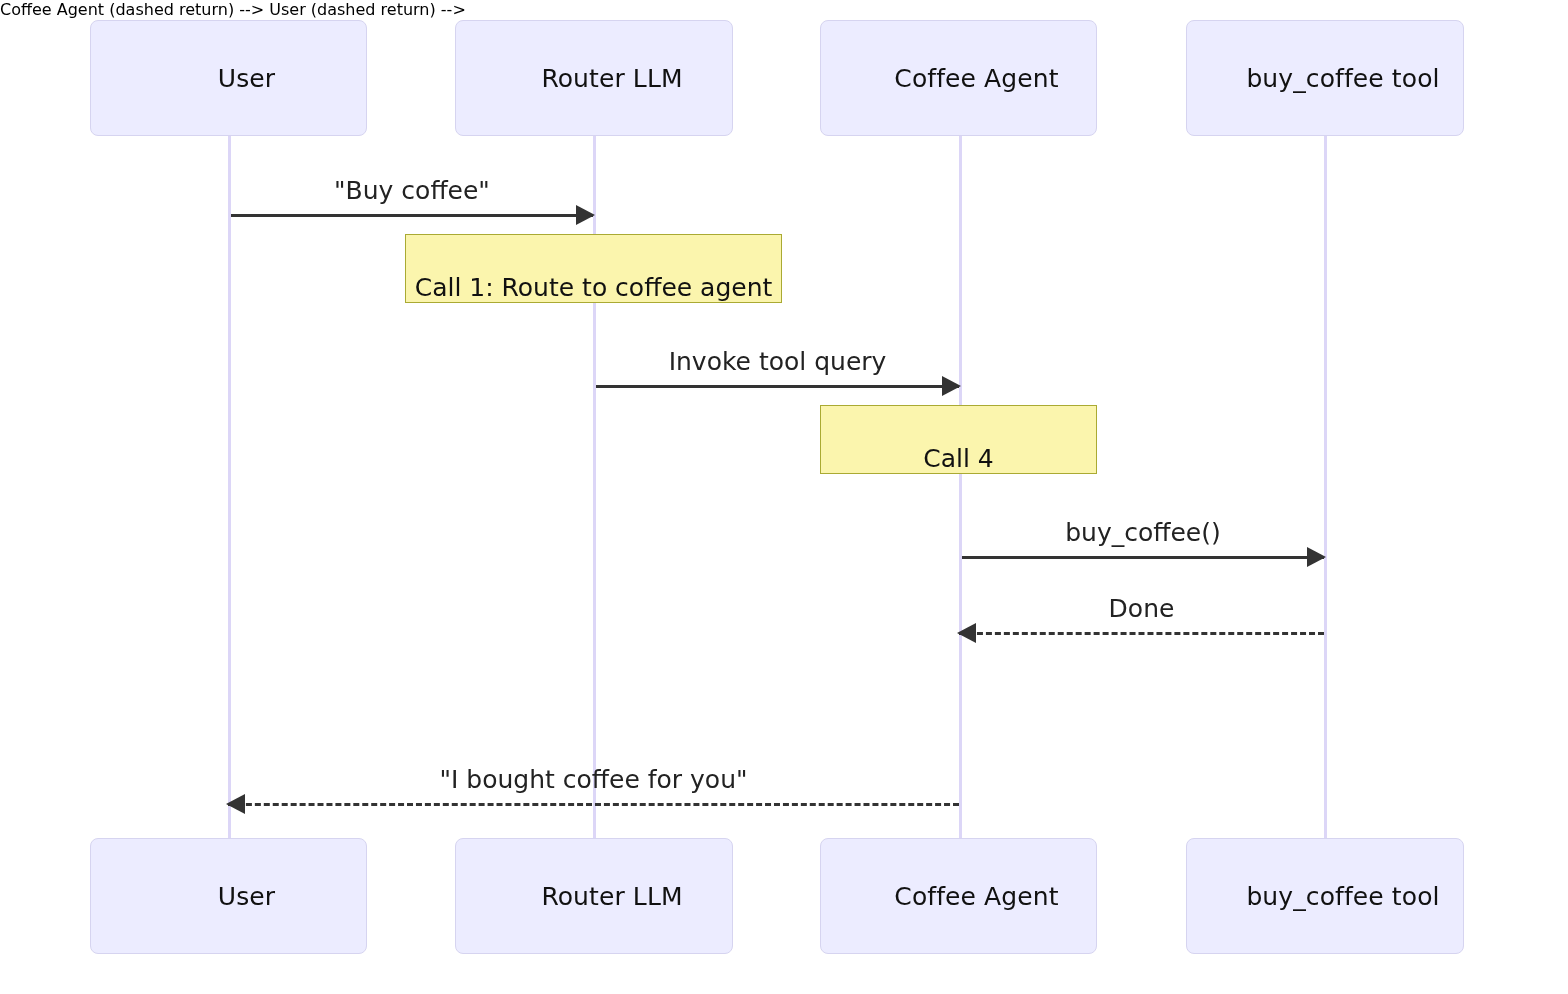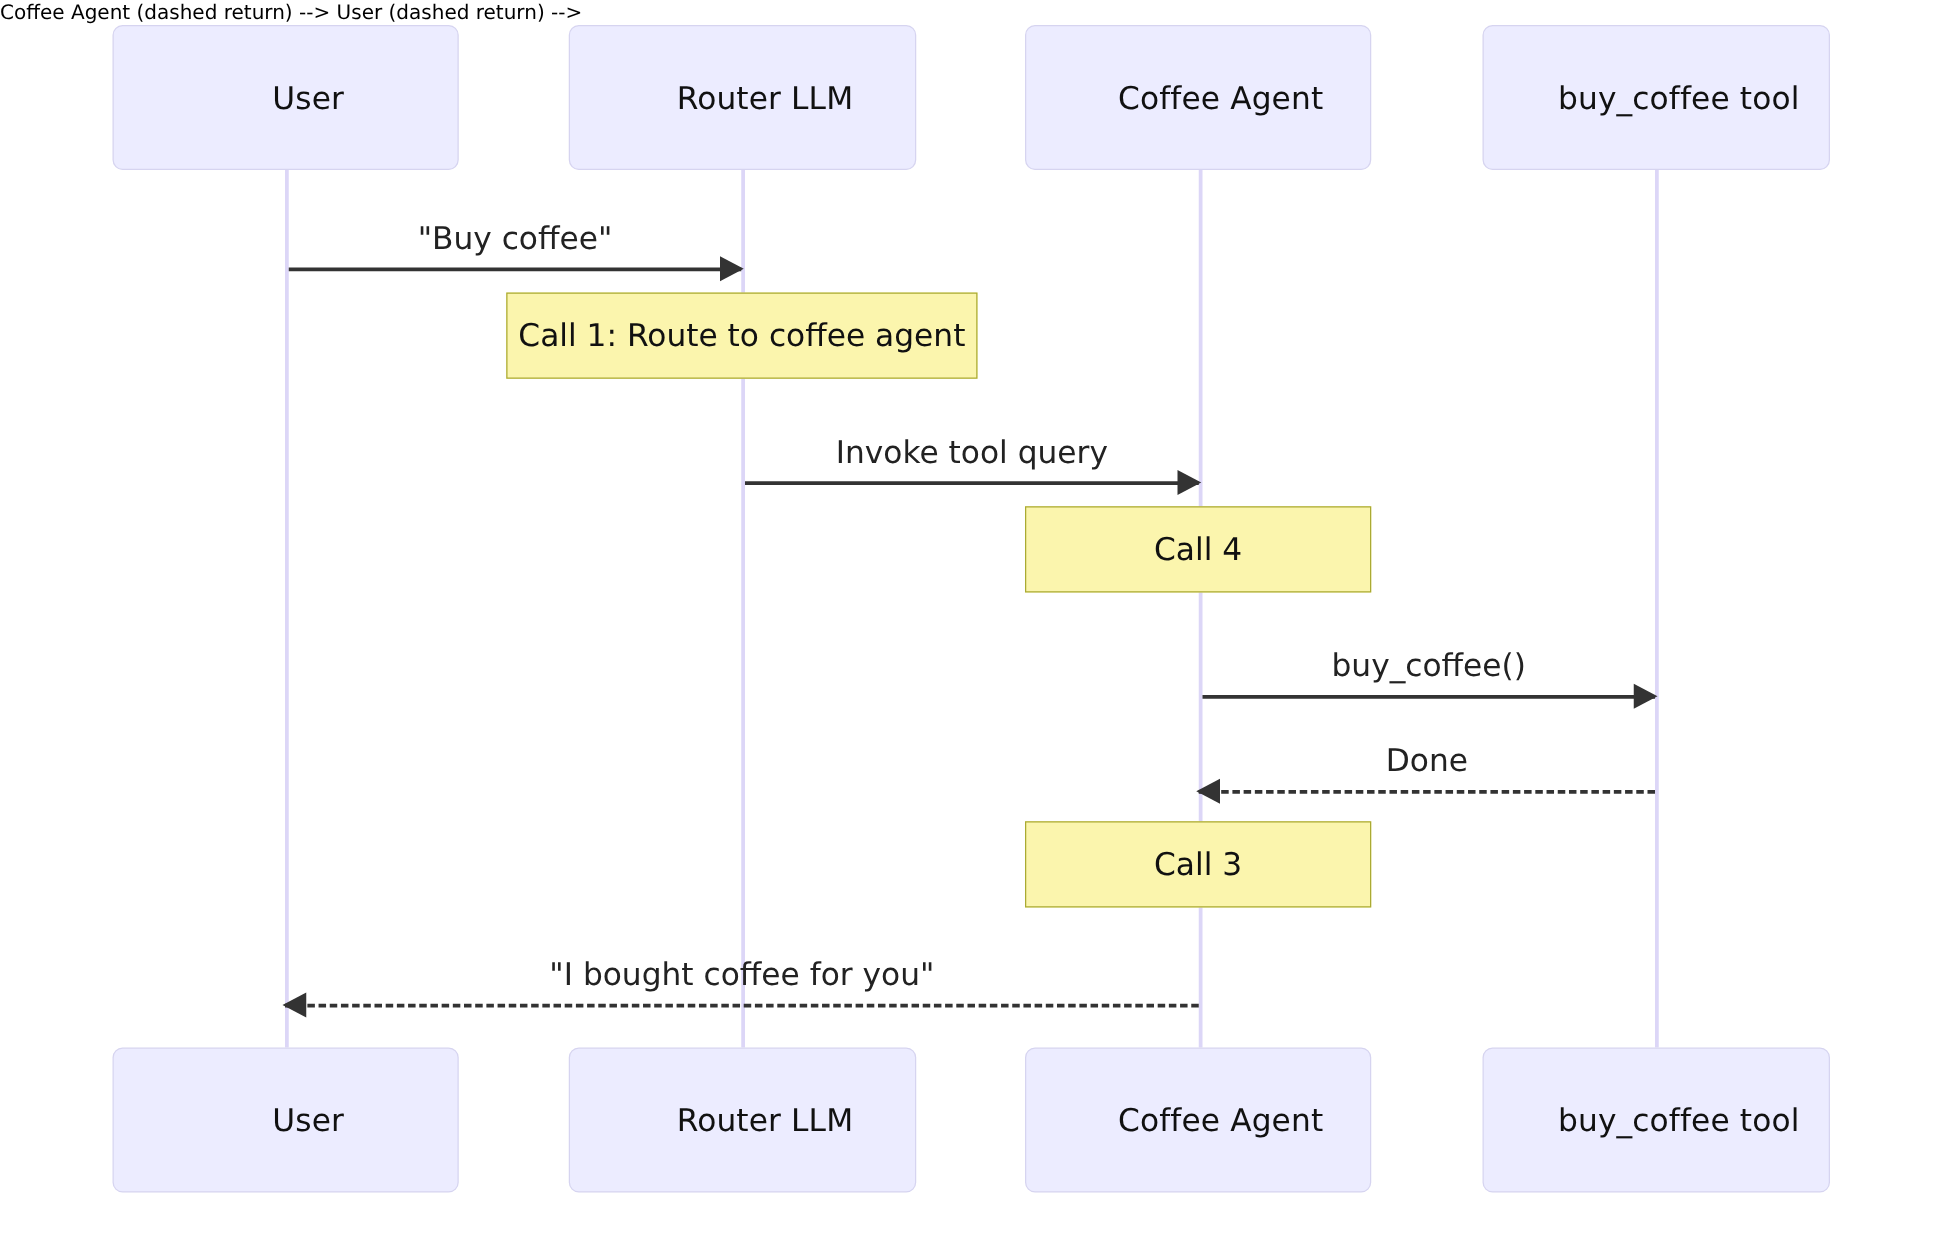--- a/index.html
+++ b/index.html
@@ -42,21 +42,21 @@
     width: 3px;
     background: #DCD6F7;
   }
   
   .note {
     position: absolute;
     box-sizing: border-box;
     background: #FBF5AD;
     border: 1.6px solid #AAAA33;
     display: flex;
-    align-items: center;
+    align-items: flex-end;
     justify-content: center;
   }
   .note .ntext {
     font-size: 25px;
     color: #111111;
     white-space: nowrap;
   }
   
   .msg {
     position: absolute;
@@ -161,23 +161,20 @@
   </div>
 
    Coffee Agent (dashed return) --&gt;
   <div class="msg dashed" style="left:959px; top:632px; width:365px;">
     <div class="mlabel">Done</div>
     <div class="line"></div>
     <div class="head-left"></div>
   </div>
 
   
-  <div class="note" style="left:820px; top:657px; width:277px; height:69px;">
-    <span class="ntext">Call 3</span>
-  </div>
 
    User (dashed return) --&gt;
   <div class="msg dashed" style="left:228px; top:803px; width:731px;">
     <div class="mlabel">"I bought coffee for you"</div>
     <div class="line"></div>
     <div class="head-left"></div>
   </div>
 
   
   <div class="participant" style="left:90px; top:838px; width:277px; height:116px;">

